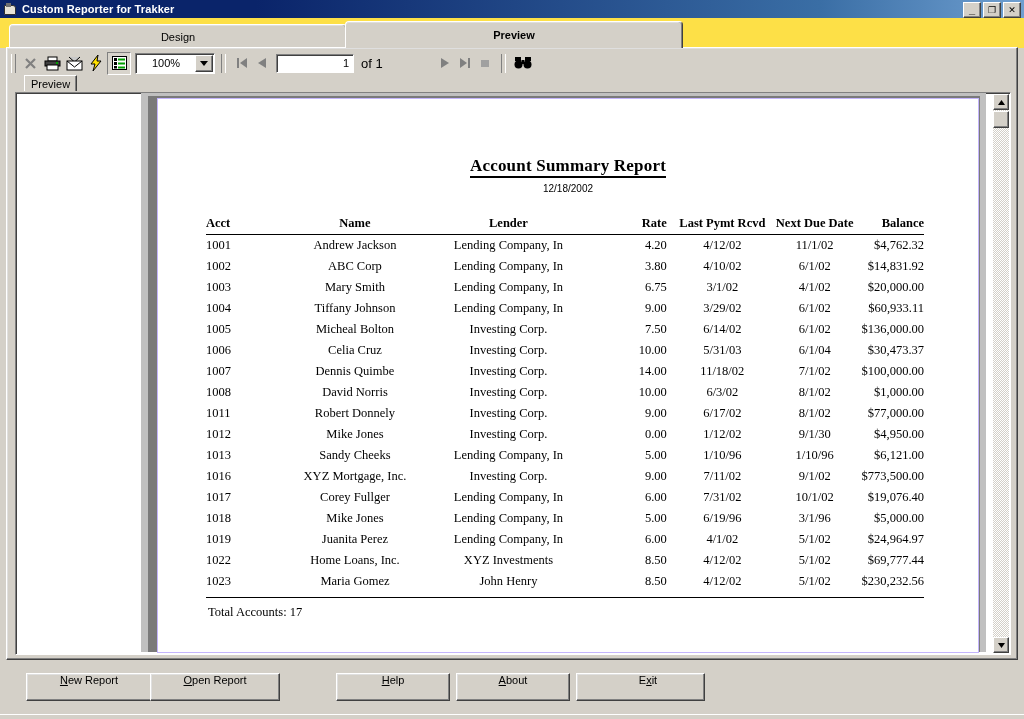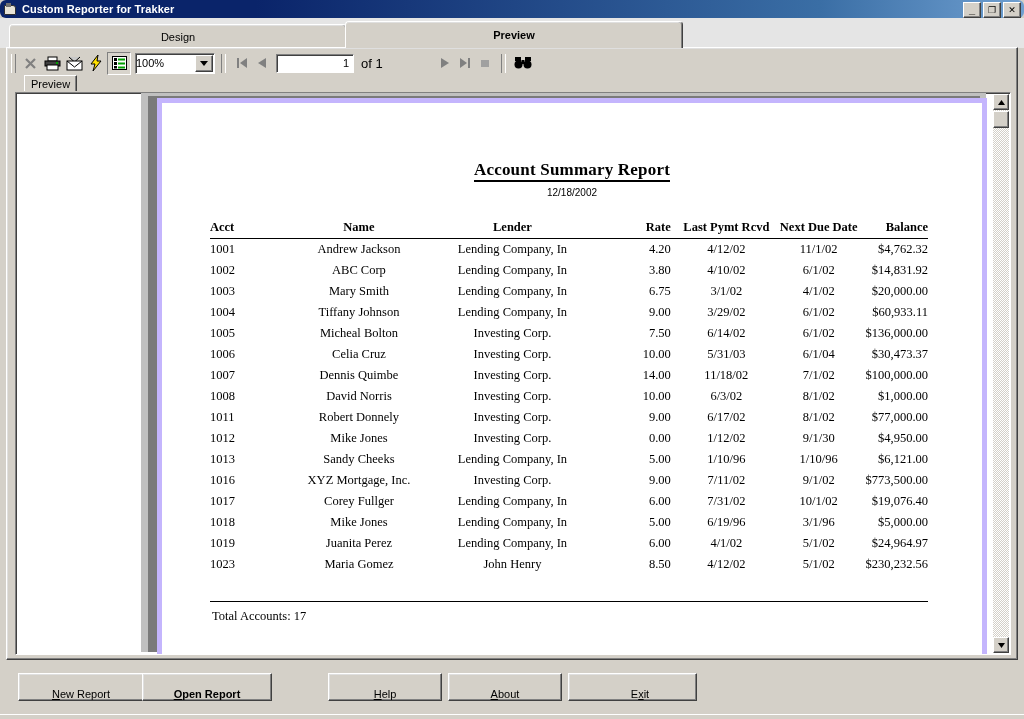--- a/index.html
+++ b/index.html
@@ -16,21 +16,20 @@
   }
 
   
   #titlebar {
     position: absolute;
     left: 0; top: 0;
     width: 1024px; height: 18px;
     background: linear-gradient(to right, #0a246a 0%, #0a246a 25%, #3a6ea5 80%, #6f9fd0 100%);
     display: flex;
     align-items: center;
-    border-radius: 6px;
   }
   #title-icon {
     width: 14px; height: 14px;
     margin-left: 3px;
     position: relative;
     flex: none;
   }
   #title-icon::before {
     content: "";
     position: absolute;
@@ -82,21 +81,21 @@
     justify-content: center;
     line-height: 1;
   }
   .tbtn.min span { align-items: flex-end; padding-bottom: 2px; font-size: 11px; font-weight: bold;}
 
   
   #tabstrip {
     position: absolute;
     left: 0; top: 18px;
     width: 1024px; height: 30px;
-    background: #e5e5e5;
+    background: #fde047;
   }
   .maintab {
     position: absolute;
     top: 6px;
     height: 23px;
     background: #d4d0c8;
     border-top: 1px solid #ffffff;
     border-left: 1px solid #ffffff;
     border-right: 1px solid #404040;
     box-shadow: inset -1px 0 0 #808080, inset 0 1px 0 #dfdfdf;
@@ -178,21 +177,21 @@
     border-bottom: 1px solid #ffffff;
     box-shadow: inset 1px 1px 0 #404040;
     display: flex;
     align-items: center;
     flex: none;
     position: relative;
   }
   #zoom-value {
     font-size: 11px;
     color: #000;
-    padding-left: 0;
+    padding-left: 16px;
   }
   #zoom-arrow {
     position: absolute;
     right: 1px; top: 1px;
     width: 16px; height: 15px;
     background: #d4d0c8;
     border-top: 1px solid #ffffff;
     border-left: 1px solid #ffffff;
     border-right: 1px solid #404040;
     border-bottom: 1px solid #404040;
@@ -272,21 +271,21 @@
     position: absolute;
     left: 132px; top: 3px;
     width: 832px; height: 556px;
     background: #7a7a7a;
   }
   #page {
     position: absolute;
     left: 141px; top: 5px;
     width: 820px; height: 553px;
     background: #ffffff;
-    border: 5px solid #c4b5fd;
+    border: 1px solid #c4b5fd;
     overflow: hidden;
   }
 
   
   #report {
     position: absolute;
     left: 0; top: 0;
     width: 820px; height: 553px;
     font-family: "Liberation Serif", serif;
     color: #000;
@@ -412,28 +411,29 @@
     position: absolute;
     top: 11px;
     height: 26px;
     background: #d4d0c8;
     border-top: 1px solid #ffffff;
     border-left: 1px solid #ffffff;
     border-right: 1px solid #404040;
     border-bottom: 1px solid #404040;
     box-shadow: inset -1px -1px 0 #808080, inset 1px 1px 0 #dfdfdf;
     display: flex;
-    align-items: flex-end;
+    align-items: flex-start;
     justify-content: center;
     font-size: 11px;
     color: #000;
     cursor: default;
+    margin-left: 8px;
   }
   #btn-new   { left: 18px;  width: 124px; }
-  #btn-open  { left: 142px; width: 128px; font-weight: bold; }
+  #btn-open  { left: 142px; width: 128px; }
   #btn-help  { left: 328px; width: 112px; }
   #btn-about { left: 448px; width: 112px; }
   #btn-exit  { left: 568px; width: 112px; padding-left: 15px; }
   .acc { text-decoration: underline; }
   #bottom-edge {
     position: absolute;
     left: 0; top: 714px;
     width: 1024px; height: 5px;
     border-top: 1px solid #ffffff;
   }
@@ -732,20 +732,29 @@
               <tr>
                 <td class="c-acct">1019</td>
                 <td class="c-name">Juanita Perez</td>
                 <td class="c-lend">Lending Company, In</td>
                 <td class="c-rate">6.00</td>
                 <td class="c-last">4/1/02</td>
                 <td class="c-next">5/1/02</td>
                 <td class="c-bal">$24,964.97</td>
               </tr>
               <tr>
+                <td class="c-acct">1022</td>
+                <td class="c-name"> Home Loans, Inc.</td>
+                <td class="c-lend">XYZ Investments</td>
+                <td class="c-rate">8.50</td>
+                <td class="c-last">4/12/02</td>
+                <td class="c-next">5/1/02</td>
+                <td class="c-bal">$69,777.44</td>
+              </tr>
+              <tr>
                 <td class="c-acct">1023</td>
                 <td class="c-name">Maria Gomez</td>
                 <td class="c-lend">John Henry</td>
                 <td class="c-rate">8.50</td>
                 <td class="c-last">4/12/02</td>
                 <td class="c-next">5/1/02</td>
                 <td class="c-bal">$230,232.56</td>
               </tr>
             </tbody>
         </table>

